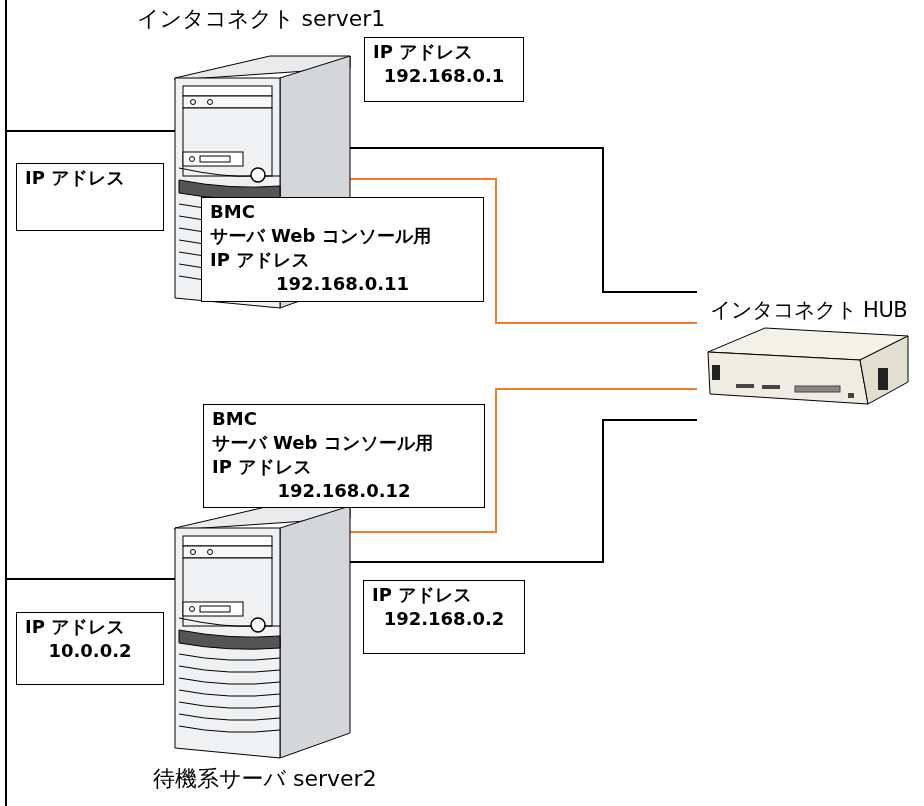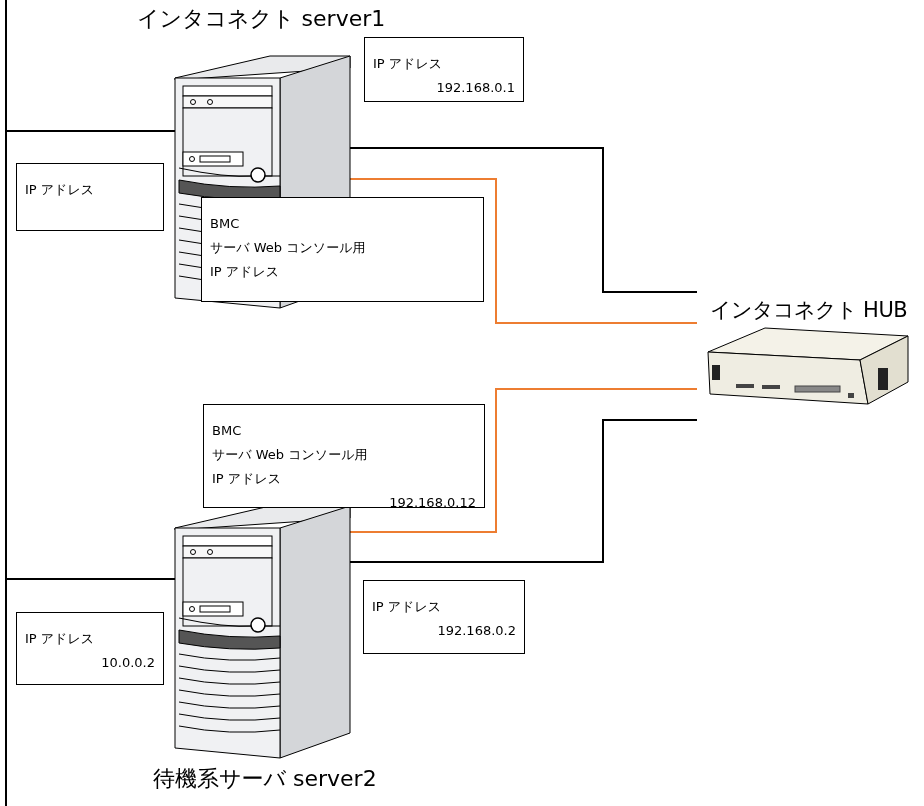--- a/index.html
+++ b/index.html
@@ -1,22 +1,22 @@
 <!DOCTYPE html>
 <html><head>
 <meta charset="utf-8">
 <style>
   html, body { margin:0; padding:0; background:#ffffff; }
   body { width:924px; height:806px; position:relative; overflow:hidden;
          font-family:"DejaVu Sans", "Liberation Sans", sans-serif; color:#000; }
   #canvas { position:absolute; left:0; top:0; width:924px; height:806px; }
   .label-box { position:absolute; background:#fff; border:1px solid #000; box-sizing:border-box;
-               font-size:13px; line-height:24px; padding:14px 8px; }
+               font-size:18px; line-height:24px; padding:2px 8px;font-weight:bold; }
   .label-box .line { display:block; white-space:nowrap; }
-  .label-box .right { text-align:right; }
+  .label-box .right { text-align:center; }
   .title { position:absolute; font-size:22px; white-space:nowrap; }
   .hub-title { position:absolute; font-size:21px; font-weight:normal; white-space:nowrap; letter-spacing:-0.5px; }
 </style>
 </head>
 <body>
 
 <svg id="canvas" viewBox="0 0 924 806" xmlns="http://www.w3.org/2000/svg">
   <defs>
     <g id="server-tower">
 
@@ -89,20 +89,21 @@
 </div>
 
 <div class="label-box" style="left:16px; top:163px; width:148px; height:68px;">
   <span class="line">IP アドレス</span>
 </div>
 
 <div class="label-box" style="left:201px; top:197px; width:283px; height:105px;">
   <span class="line">BMC</span>
   <span class="line">サーバ Web コンソール用</span>
   <span class="line">IP アドレス</span>
+  <span class="line right">192.168.0.11</span>
 </div>
 
 <div class="label-box" style="left:203px; top:404px; width:282px; height:104px;">
   <span class="line">BMC</span>
   <span class="line">サーバ Web コンソール用</span>
   <span class="line">IP アドレス</span>
   <span class="line right">192.168.0.12</span>
 </div>
 
 <div class="label-box" style="left:363px; top:580px; width:162px; height:74px;">

